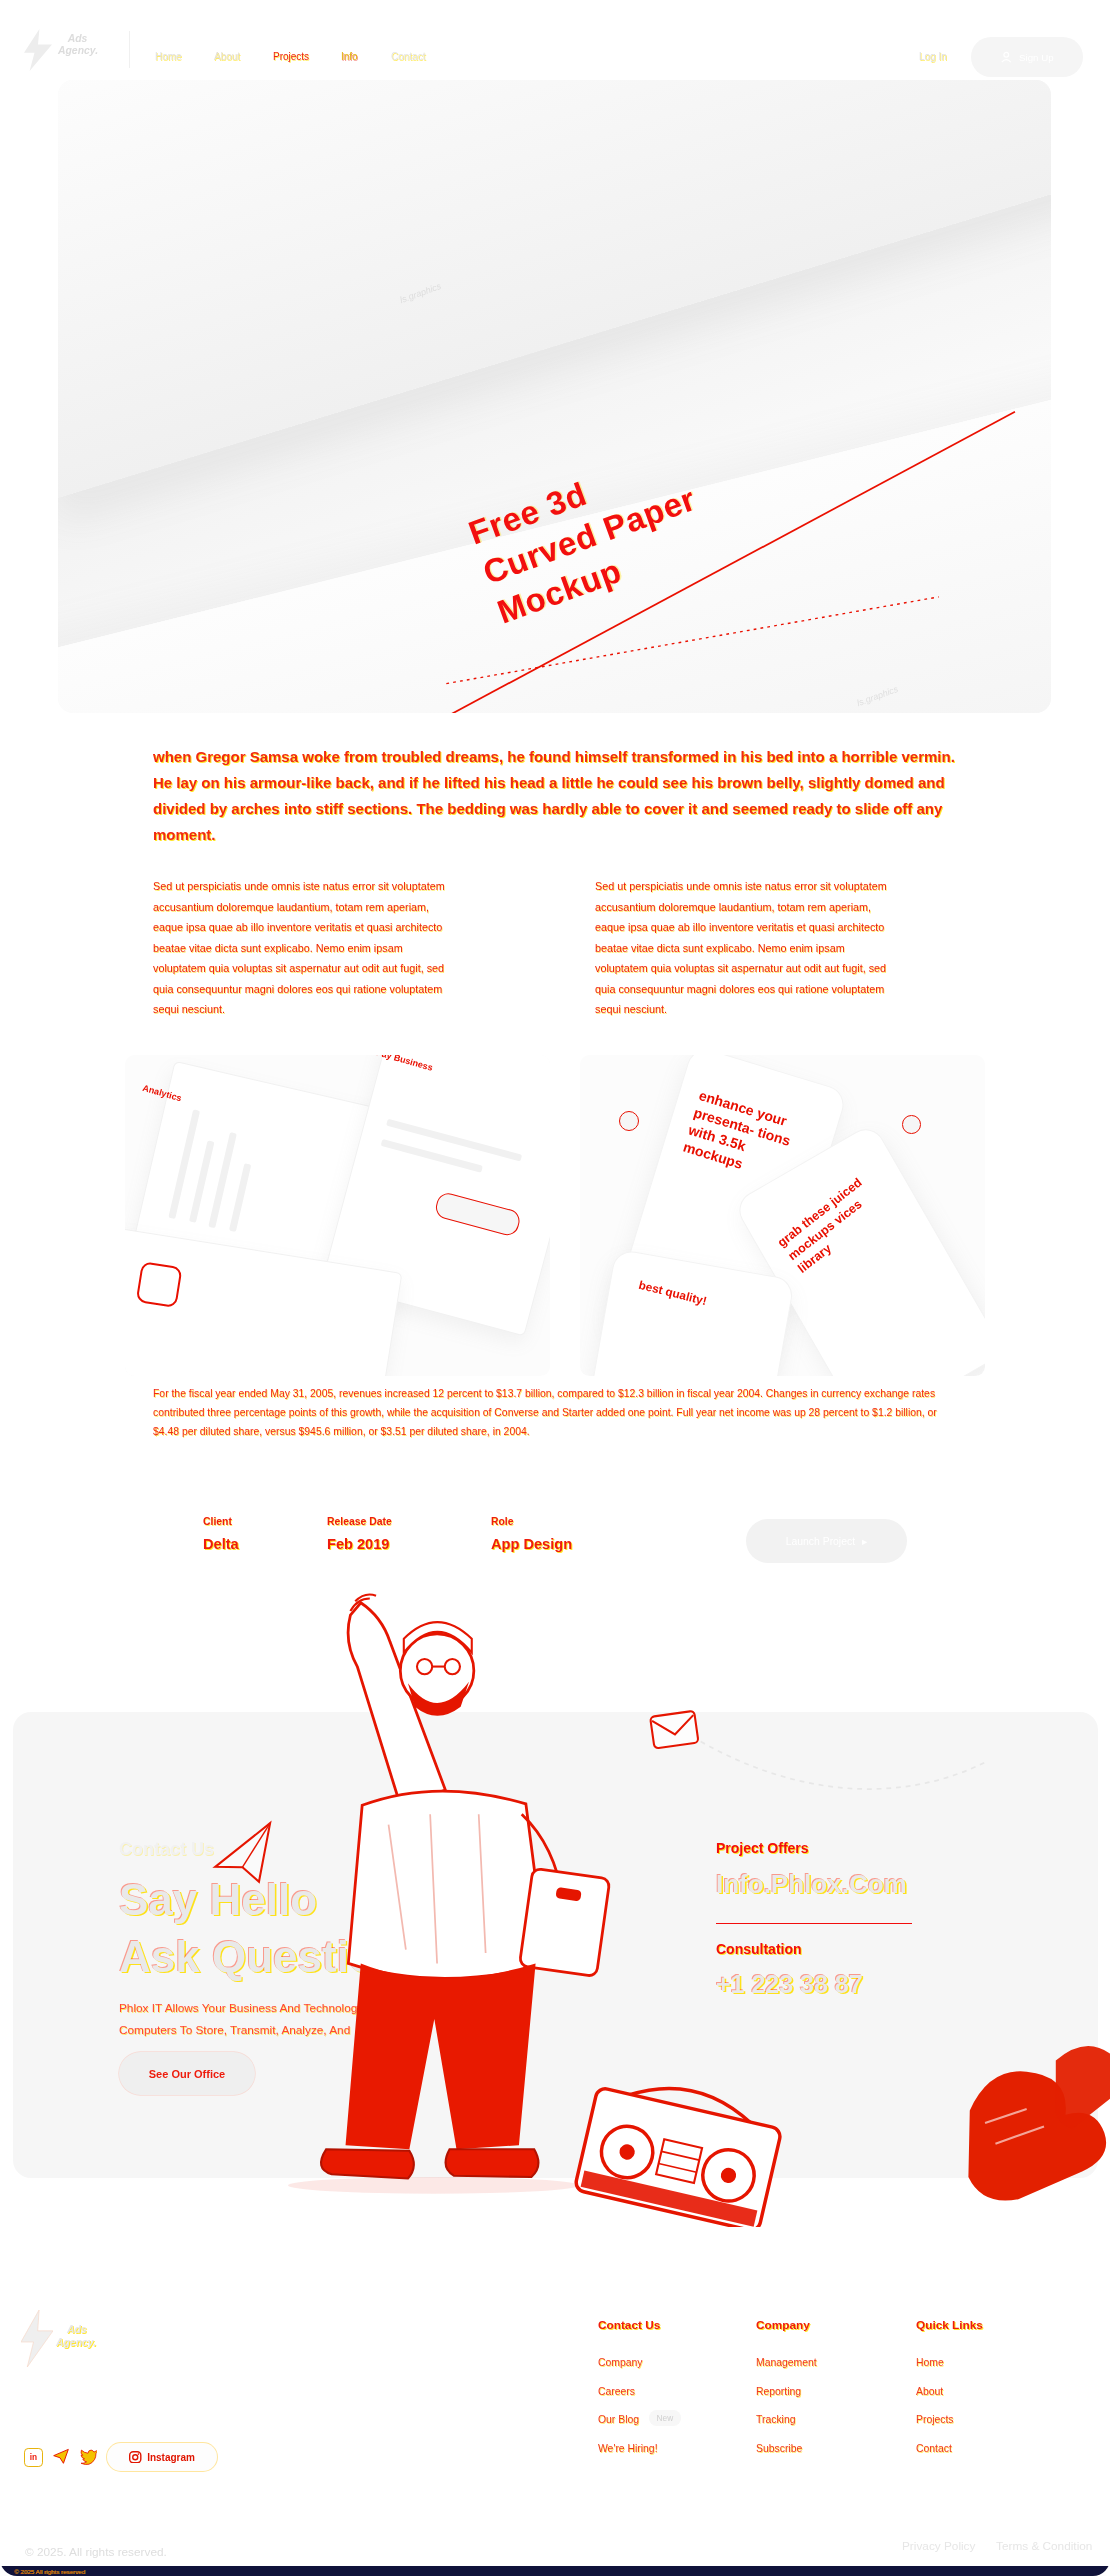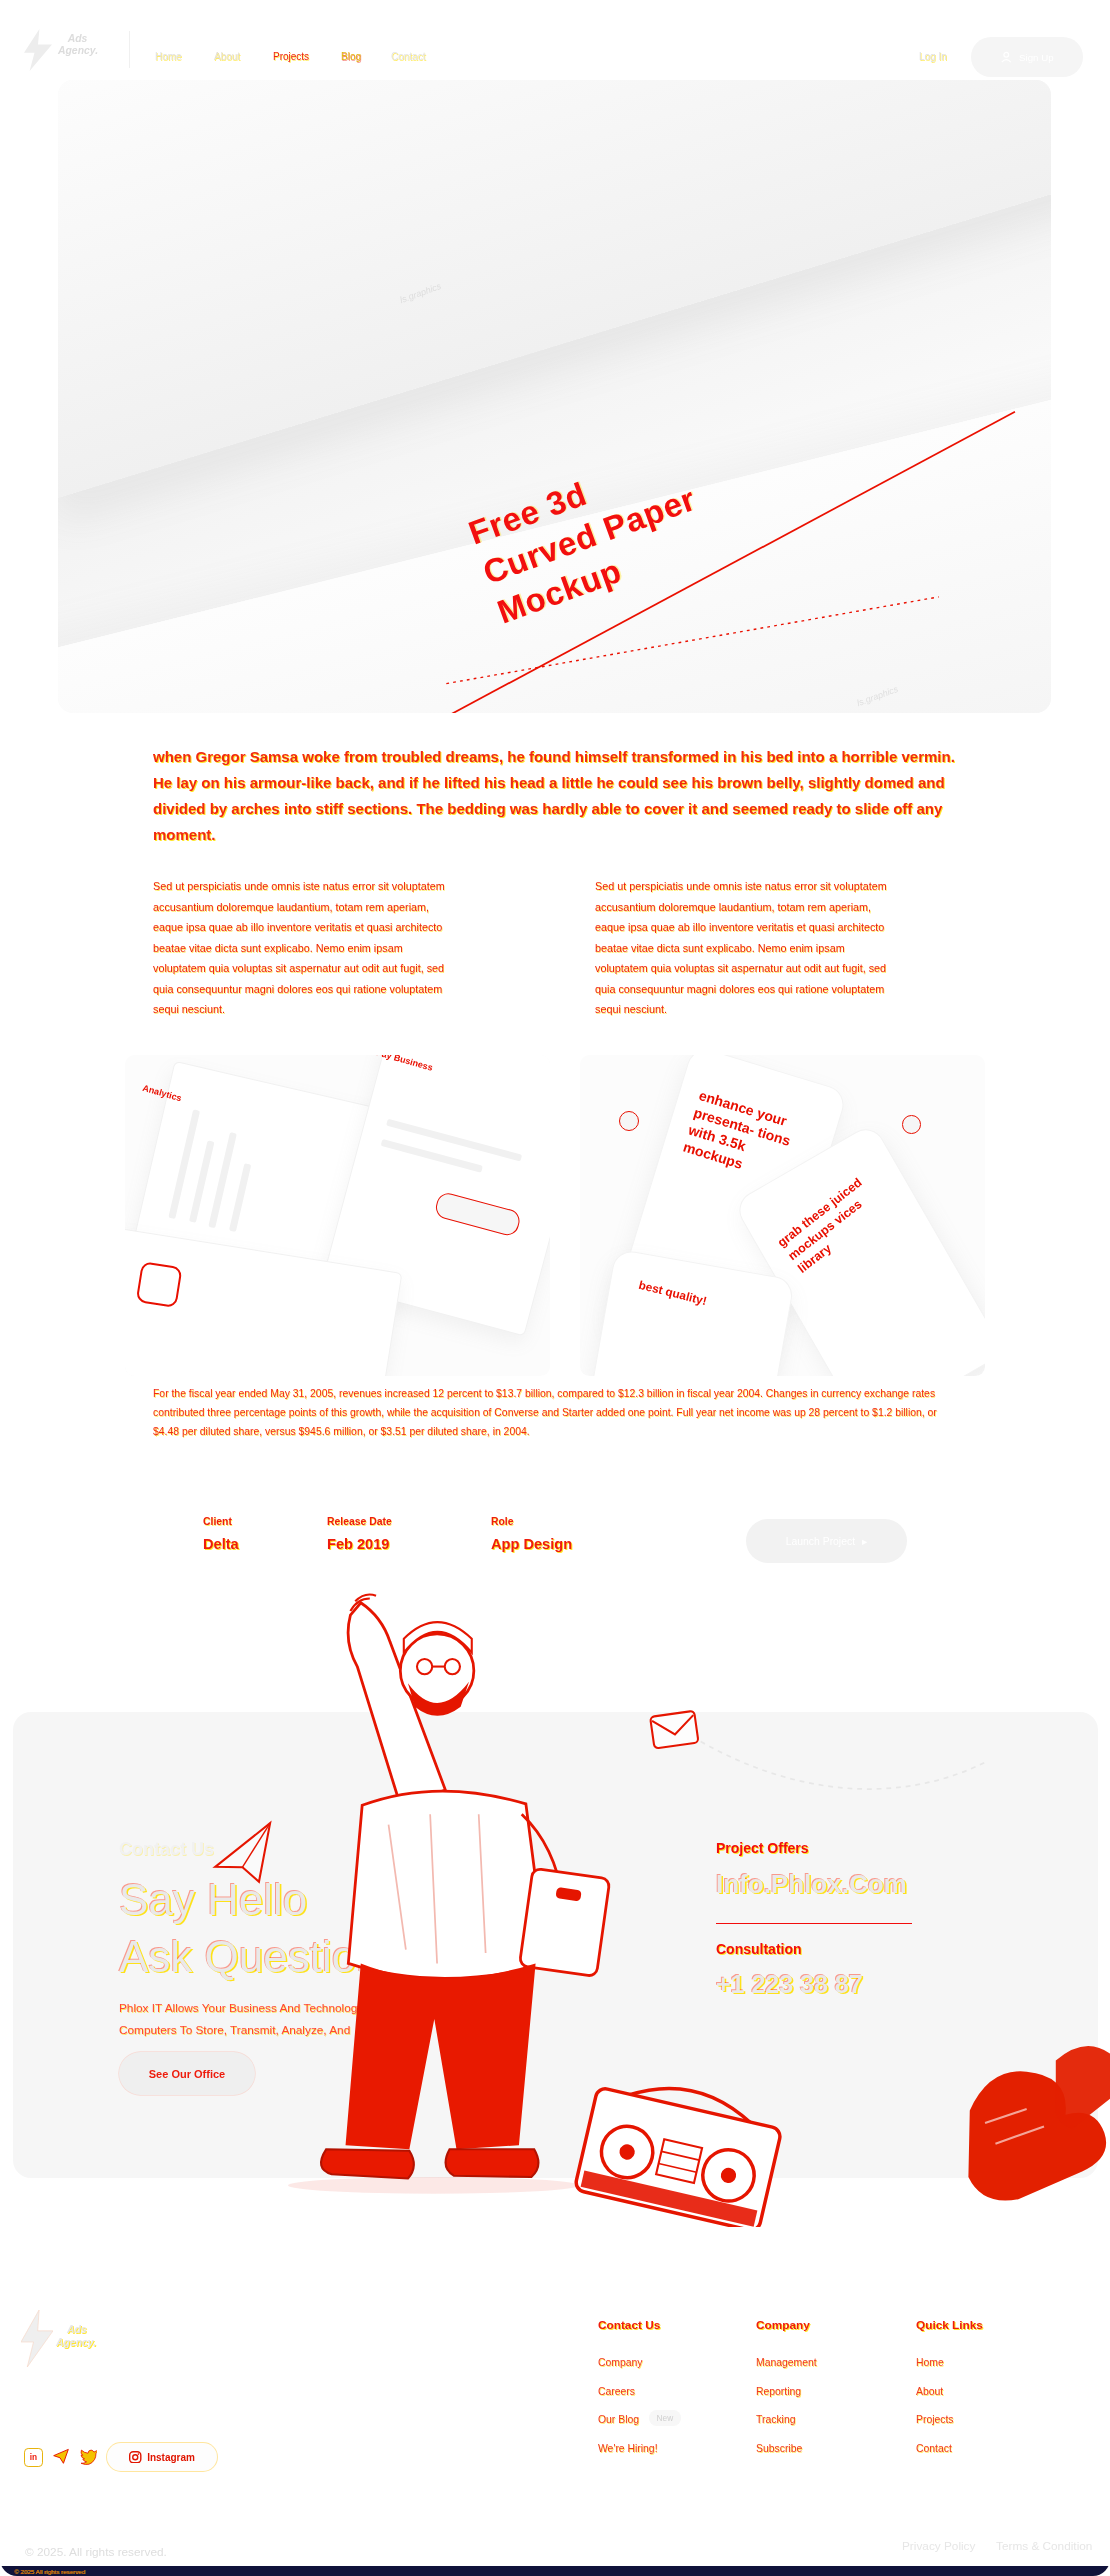--- a/index.html
+++ b/index.html
@@ -70,21 +70,21 @@
   .meta-value{top:1536px;font-size:14.6px;font-weight:bold;color:#ee1c0c;}
   .m1{left:203px;} .m2{left:327px;} .m3{left:491px;}
   .launch-btn{left:746px;top:1519px;width:161px;height:44px;border-radius:22px;background:#f2f2f2;
               display:flex;align-items:center;justify-content:center;gap:7px;cursor:pointer;}
   .launch-btn span{color:#ffffff;font-size:10.4px;}
 
   
   .cta-card{left:12.5px;top:1712px;width:1085px;height:466px;border-radius:18px;background:#f6f6f6;}
   .cta-eyebrow{left:119px;top:1839px;font-size:18px;font-weight:bold;color:#f1f1f1;
                text-shadow:0.7px 0.7px 0 rgba(255,224,0,.3);}
-  .cta-title{left:119px;top:1871px;font-size:44px;font-weight:normal;line-height:57px;}
+  .cta-title{left:119px;top:1871px;font-size:44px;font-weight:bold;line-height:57px;}
   .cta-desc{left:119px;top:1998px;width:250px;font-size:11.8px;line-height:21.5px;color:#ff4433;}
   .office-btn{left:119px;top:2052px;width:136px;height:43px;border-radius:21.5px;background:#efefef;
               display:flex;align-items:center;justify-content:center;cursor:pointer;
               box-shadow:0 0 0 0.7px rgba(255,60,20,.15);}
   .office-btn span{font-size:11px;font-weight:bold;color:#ee1c0c;}
   .offers-label{left:716px;top:1840px;font-size:14px;font-weight:bold;color:#f20d0d;}
   .offers-value{left:716px;top:1869px;font-size:26px;font-weight:bold;}
   .cta-divider{left:716px;top:1923px;width:196px;height:1.4px;background:#f20d0d;}
   .consult-label{left:716px;top:1941px;font-size:14px;font-weight:bold;color:#f20d0d;}
   .consult-value{left:716px;top:1970px;font-size:25px;font-weight:bold;}
@@ -130,21 +130,21 @@
   </div>
   <div class="abs logo-text">
     <span class="l1">Ads</span>
     <span>Agency.</span>
   </div>
   <div class="abs hdr-divider"></div>
 
   <div class="abs nav-item nav-home ghost-soft">Home</div>
   <div class="abs nav-item nav-about ghost-soft">About</div>
   <div class="abs nav-item nav-projects ghost-soft">Projects</div>
-  <div class="abs nav-item nav-blog">Blog</div>
+  <div class="abs nav-item nav-blog">Info</div>
   <div class="abs nav-item nav-contact ghost-soft">Contact</div>
 
   <div class="abs login ghost-soft">Log In</div>
   <div class="abs signup">
     <svg width="12.5" height="12.5" viewBox="0 0 18 18">
       <circle cx="9" cy="5.5" r="3.4" fill="none" stroke="#ffffff" stroke-width="1.8"></circle>
       <path d="M2.5,16 q6.5,-7 13,0" fill="none" stroke="#ffffff" stroke-width="1.8"></path>
     </svg>
     <span>Sign Up</span>
   </div>

